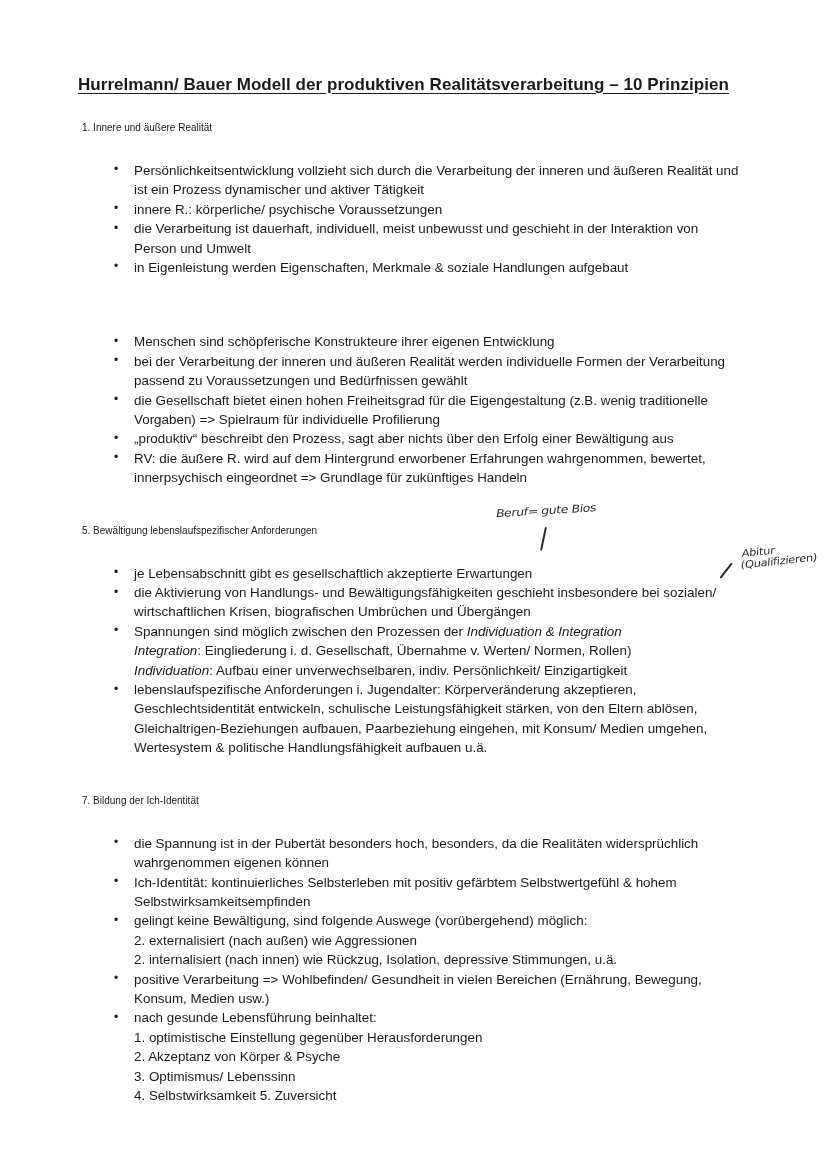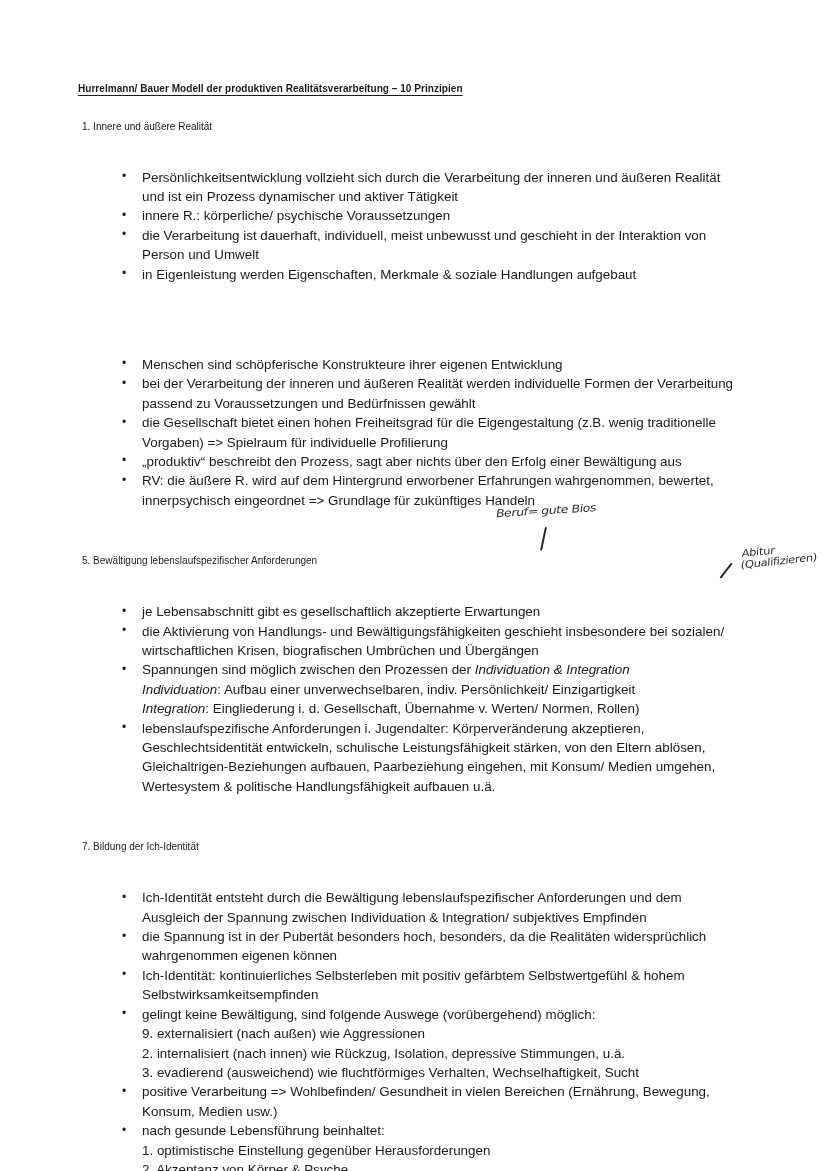--- a/index.html
+++ b/index.html
@@ -17,45 +17,45 @@
     color: #1a1a1a;
     -webkit-font-smoothing: antialiased;
   }
   .content {
     position: absolute;
     left: 78px;
     top: 74px;
     width: 672px;
   }
   .doc-title {
-    font-size: 10px;
+    font-size: 17px;
     font-weight: bold;
     text-decoration: underline;
     text-underline-offset: 3px;
     letter-spacing: 0.05px;
     line-height: 1.35;
-    margin: 8px 0 0 0;
+    margin: 0 0 0 0;
   }
   .section {
     margin-top: 0;
   }
   .section-heading {
     font-size: 10px;
     font-weight: normal;
     text-underline-offset: 3px;
     line-height: 1.3;
     margin: 4px;
     display: inline-block;
   }
   .heading-row {
     margin: 0;
   }
   ul.bullets {
     list-style: none;
-    margin: 16px;
+    margin: 8px;
     padding: 0;
   }
   ul.bullets > li {
     position: relative;
     padding-left: 48px;
     font-size: 13.4px;
     line-height: 19.4px;
     margin: 0;
   }
   ul.bullets > li::before {
@@ -191,59 +191,56 @@
       <div class="gap-head-to-list"></div>
       <ul class="bullets">
         <li>
             <span class="sub-line">je Lebensabschnitt gibt es gesellschaftlich akzeptierte Erwartungen</span>
           </li>
         <li>
             <span class="sub-line">die Aktivierung von Handlungs- und Bewältigungsfähigkeiten geschieht insbesondere bei sozialen/ wirtschaftlichen Krisen, biografischen Umbrüchen und Übergängen</span>
           </li>
         <li>
             <span class="sub-line">Spannungen sind möglich zwischen den Prozessen der <i>Individuation &amp; Integration</i></span>
+            <span class="sub-line"><i>Integration</i>: Eingliederung i. d. Gesellschaft, Übernahme v. Werten/ Normen, Rollen)</span>
             <span class="sub-line"><i>Individuation</i>: Aufbau einer unverwechselbaren, indiv. Persönlichkeit/ Einzigartigkeit</span>
-            <span class="sub-line"><i>Integration</i>: Eingliederung i. d. Gesellschaft, Übernahme v. Werten/ Normen, Rollen)</span>
           </li>
         <li>
             <span class="sub-line">lebenslaufspezifische Anforderungen i. Jugendalter: Körperveränderung akzeptieren, Geschlechtsidentität entwickeln, schulische Leistungsfähigkeit stärken, von den Eltern ablösen, Gleichaltrigen-Beziehungen aufbauen, Paarbeziehung eingehen, mit Konsum/ Medien umgehen, Wertesystem &amp; politische Handlungsfähigkeit aufbauen u.ä.</span>
           </li>
       </ul>
     </div>
 
     <div class="gap-list-to-head"></div>
 
     <div class="section">
       <div class="heading-row">
         <h2 class="section-heading">7. Bildung der Ich-Identität</h2>
       </div>
       <div class="gap-head-to-list"></div>
       <ul class="bullets">
         <li>
-            <span class="sub-line">Ich-Identität entsteht durch die Bewältigung lebenslaufspezifischer Anforderungen und dem Ausgleich der Spannung zwischen Individuation &amp; Integration/ subjektives Empfinden</span>
-          </li>
-        <li>
             <span class="sub-line">die Spannung ist in der Pubertät besonders hoch, besonders, da die Realitäten widersprüchlich wahrgenommen eigenen können</span>
           </li>
         <li>
             <span class="sub-line">Ich-Identität: kontinuierliches Selbsterleben mit positiv gefärbtem Selbstwertgefühl &amp; hohem Selbstwirksamkeitsempfinden</span>
           </li>
         <li>
             <span class="sub-line">gelingt keine Bewältigung, sind folgende Auswege (vorübergehend) möglich:</span>
-            <span class="sub-line">9. externalisiert (nach außen) wie Aggressionen</span>
+            <span class="sub-line">2. externalisiert (nach außen) wie Aggressionen</span>
             <span class="sub-line">2. internalisiert (nach innen) wie Rückzug, Isolation, depressive Stimmungen, u.ä.</span>
-            <span class="sub-line">3. evadierend (ausweichend) wie fluchtförmiges Verhalten, Wechselhaftigkeit, Sucht</span>
           </li>
         <li>
             <span class="sub-line">positive Verarbeitung =&gt; Wohlbefinden/ Gesundheit in vielen Bereichen (Ernährung, Bewegung, Konsum, Medien usw.)</span>
           </li>
         <li>
             <span class="sub-line">nach gesunde Lebensführung beinhaltet:</span>
             <span class="sub-line">1. optimistische Einstellung gegenüber Herausforderungen</span>
             <span class="sub-line">2. Akzeptanz von Körper &amp; Psyche</span>
+            <span class="sub-line">3. Optimismus/ Lebenssinn</span>
             <span class="sub-line">4. Selbstwirksamkeit 5. Zuversicht</span>
           </li>
       </ul>
     </div>
 
   </div>
 
   <div class="hand hand-note-1">Beruf= gute Bios</div>
   <div class="hand-stroke stroke-1"></div>
 

